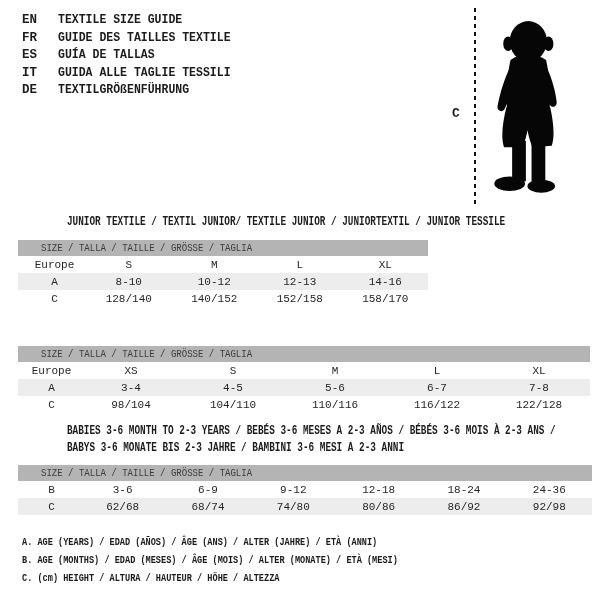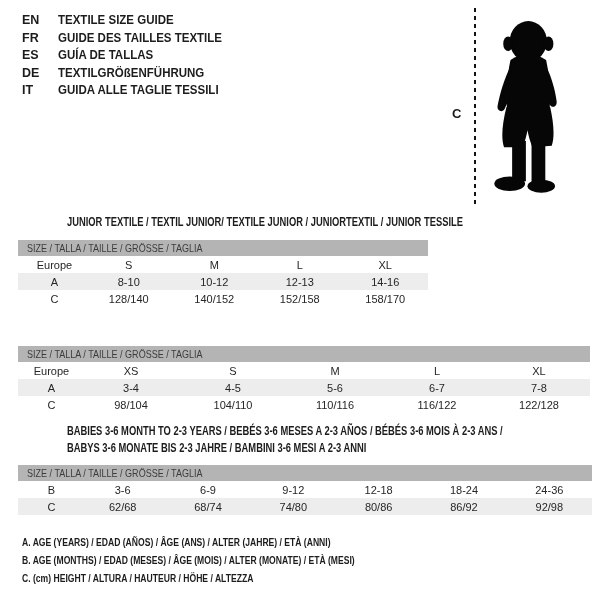--- a/index.html
+++ b/index.html
@@ -1,18 +1,18 @@
 <!DOCTYPE html>
 <html><head>
 <meta charset="utf-8">
 <style>
   html,body{margin:0;padding:0;background:#ffffff;}
   .canvas{
     position:relative;width:600px;height:600px;background:#ffffff;overflow:hidden;
-    font-family:Liberation Sans, sans-serif;color:#1c1c1c;
+    font-family:Liberation Mono, monospace;color:#1c1c1c;
   }
   
   .cond75{display:inline-block;transform:scaleX(.78);transform-origin:0 50%;white-space:nowrap;}
   .cond82{display:inline-block;transform:scaleX(.82);transform-origin:0 50%;white-space:nowrap;}
   .cond92{display:inline-block;transform:scaleX(.92);transform-origin:0 50%;white-space:nowrap;}
 
   
   .lang-block{position:absolute;left:22px;top:13px;}
   .lang-row{display:flex;align-items:baseline;height:17.5px;font-size:12.5px;font-weight:bold;}
   .lang-code{width:36px;flex:0 0 36px;}
@@ -26,21 +26,21 @@
   .baby-svg{position:absolute;left:483px;top:10px;}
 
   
   .sec-title{position:absolute;font-size:12px;font-weight:bold;white-space:nowrap;line-height:17px;margin-left:45px;}
   .subsc{font-size:8px;vertical-align:-2px;}
 
   
   .size-table{position:absolute;border-collapse:collapse;table-layout:fixed;font-size:11px;color:#262626;}
   .size-table td{padding:0;height:17px;text-align:center;vertical-align:middle;}
   .size-table td.rowlabel{text-align:center;padding-left:5px;}
-  .size-table tr.bar td{background:#b4b4b4;height:16px;text-align:left;padding-left:9px;color:#3c3c3c;}
+  .size-table tr.bar td{background:#b4b4b4;height:16px;text-align:left;padding-left:23px;color:#3c3c3c;}
   .size-table tr.alt td{background:#ededed;}
 
   
   .footnotes{position:absolute;left:22px;top:533px;}
   .fn{font-size:11px;font-weight:bold;height:18px;line-height:18px;white-space:nowrap;}
 </style>
 </head>
 <body>
 
 <div class="canvas">
@@ -52,26 +52,26 @@
     </div>
     <div class="lang-row">
       <span class="lang-code">FR</span>
       <span class="cond92">GUIDE DES TAILLES TEXTILE</span>
     </div>
     <div class="lang-row">
       <span class="lang-code">ES</span>
       <span class="cond92">GUÍA DE TALLAS</span>
     </div>
     <div class="lang-row">
+      <span class="lang-code">IT</span>
+      <span class="cond92">GUIDA ALLE TAGLIE TESSILI</span>
+    </div>
+    <div class="lang-row">
       <span class="lang-code">DE</span>
       <span class="cond92">TEXTILGRÖßENFÜHRUNG</span>
-    </div>
-    <div class="lang-row">
-      <span class="lang-code">IT</span>
-      <span class="cond92">GUIDA ALLE TAGLIE TESSILI</span>
     </div>
   </div>
 
   <div class="figure-line"></div>
   <div class="figure-label">C</div>
   <svg class="baby-svg" width="89" height="197" viewBox="0 0 110 220" aria-hidden="true">
     <g fill="#060606">
       <ellipse cx="56" cy="27" rx="23" ry="25"></ellipse>
       <ellipse cx="31" cy="30" rx="6" ry="9"></ellipse>
       <ellipse cx="81" cy="30" rx="6" ry="9"></ellipse>

